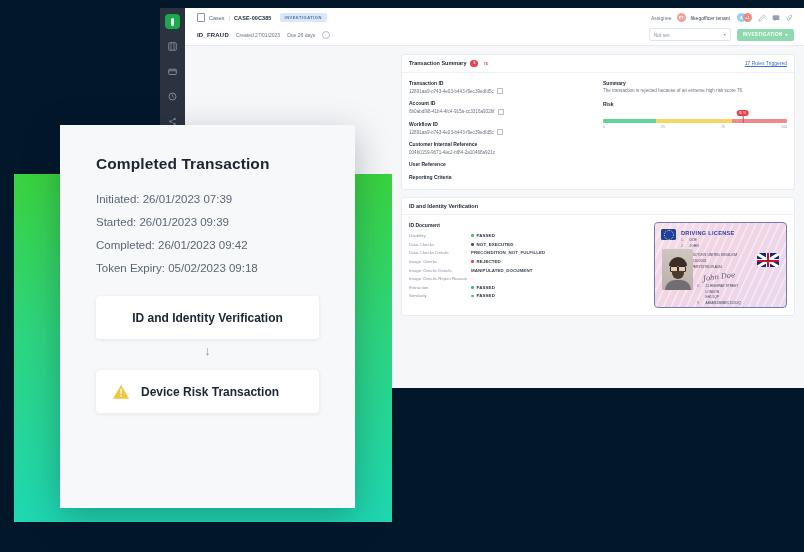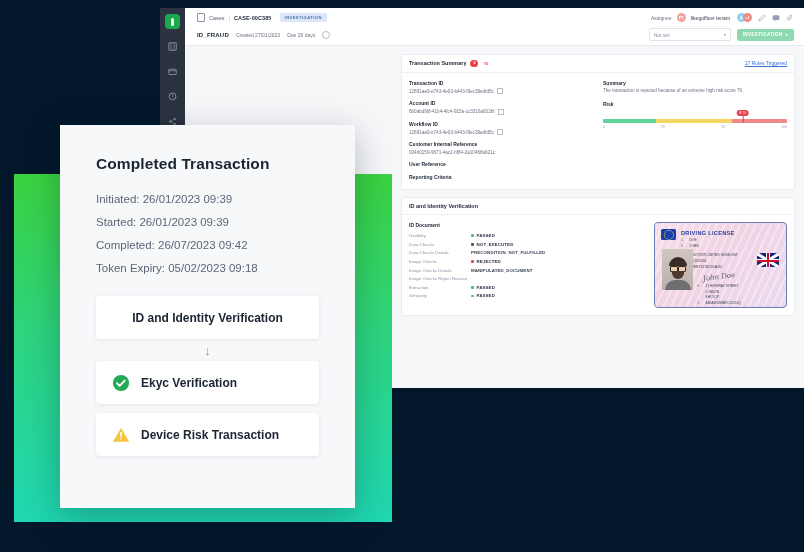--- a/index.html
+++ b/index.html
@@ -616,39 +616,30 @@
 
       </div>
     </div>
   </div>
 </div>
 
 <div class="green-panel"></div>
 
 <div class="overlay-card">
   <h1 class="ov-title">Completed Transaction</h1>
-  <div class="ov-meta">Initiated: 26/01/2023 09:39</div>
+  <div class="ov-meta">Initiated: 26/01/2023 07:39</div>
   <div class="ov-meta">Started: 26/01/2023 09:39</div>
-  <div class="ov-meta">Completed: 26/07/2023 09:42</div>
+  <div class="ov-meta">Completed: 26/01/2023 09:42</div>
   <div class="ov-meta">Token Expiry: 05/02/2023 09:18</div>
 
   <div class="steps">
     <div class="step center">
       <span class="step-label">ID and Identity Verification</span>
     </div>
     <div class="arrow-down">↓</div>
-    <div class="step">
-      <span class="step-ico">
-        <svg width="18" height="18" viewBox="0 0 20 20">
-            <circle cx="10" cy="10" r="9" fill="#22aa55"></circle>
-            <path d="M5.6 10.3l2.9 2.9 5.6-5.9" fill="none" stroke="#fff" stroke-width="2.1" stroke-linecap="round" stroke-linejoin="round"></path>
-          </svg>
-      </span>
-      <span class="step-label">Ekyc Verification</span>
-    </div>
     <div class="gap8"></div>
     <div class="step">
       <span class="step-ico">
         <svg width="18" height="18" viewBox="0 0 20 20">
             <path d="M10 2.2L19 17.6H1z" fill="#f5c43d"></path>
             <path d="M10 7.4v4.3" stroke="#fff" stroke-width="1.8" stroke-linecap="round"></path>
             <circle cx="10" cy="14.3" r="1" fill="#fff"></circle>
           </svg>
       </span>
       <span class="step-label">Device Risk Transaction</span>

